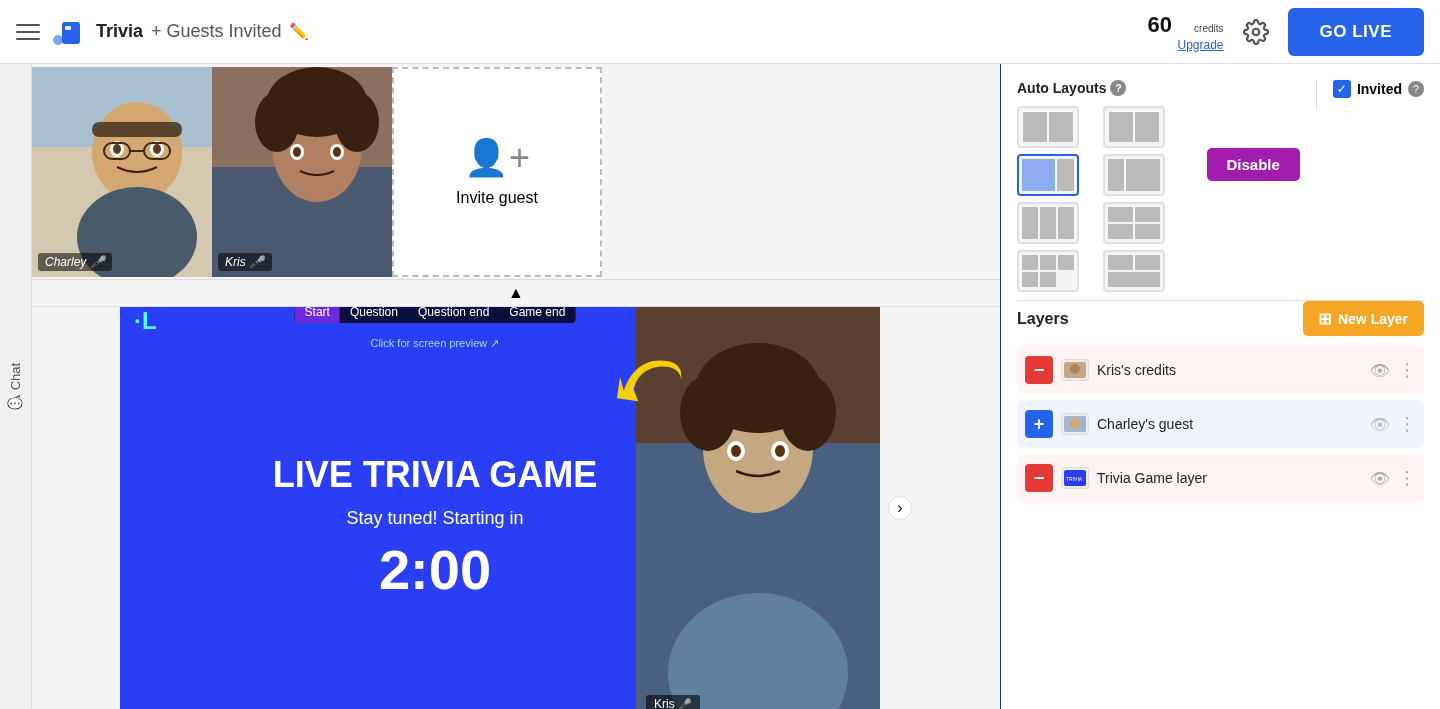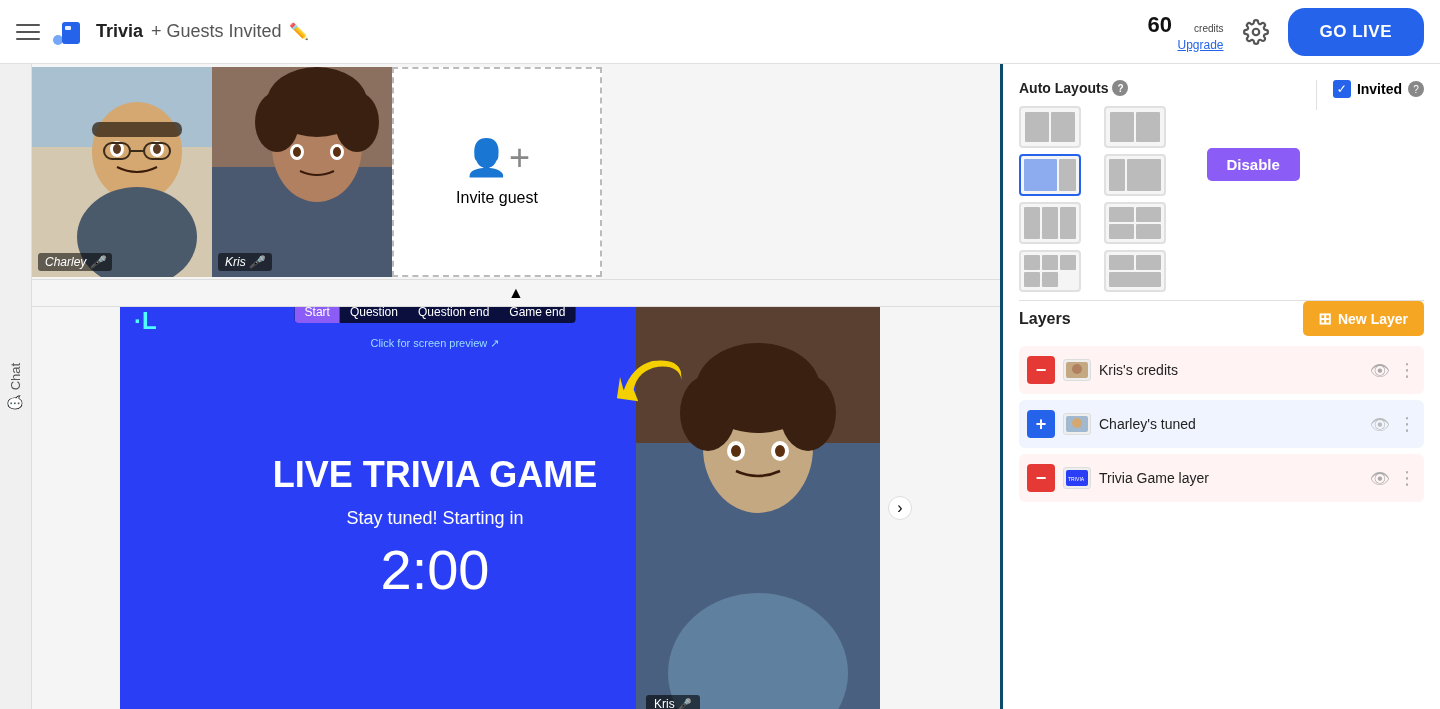--- a/index.html
+++ b/index.html
@@ -12,21 +12,21 @@
     .hamburger-icon span { display: block; height: 2px; background: #555; border-radius: 2px; }
     .logo { width: 36px; height: 36px; position: relative; }
     .logo svg { width: 36px; height: 36px; }
     .title-area { display: flex; align-items: center; gap: 8px; }
     .title-text { font-size: 18px; font-weight: 600; color: #222; }
     .edit-icon { color: #888; cursor: pointer; font-size: 16px; }
     .credits-count { font-size: 22px; font-weight: 700; color: #111; }
     .credits-label { font-size: 10px; color: #444; }
     .upgrade-link { font-size: 12px; color: #2563eb; text-decoration: underline; cursor: pointer; display: block; text-align: right; }
     .settings-icon { width: 32px; height: 32px; display: flex; align-items: center; justify-content: center; cursor: pointer; margin-left: 8px; }
-    .go-live-btn { background: #2563eb; color: #fff; font-size: 17px; font-weight: 700; border: none; border-radius: 17px; padding: 0 32px; height: 48px; cursor: pointer; letter-spacing: 0.5px; margin-left: 16px; }
+    .go-live-btn { background: #2563eb; color: #fff; font-size: 17px; font-weight: 700; border: none; border-radius: 6px; padding: 0 32px; height: 48px; cursor: pointer; letter-spacing: 0.5px; margin-left: 16px; }
 
     
     .main { display: flex; flex: 1; overflow: hidden; }
 
     
     .chat-sidebar { width: 32px; background: #f0f0f0; display: flex; align-items: center; justify-content: center; border-right: 1px solid #ddd; flex-shrink: 0; }
     .chat-label { writing-mode: vertical-rl; transform: rotate(180deg); font-size: 13px; color: #555; display: flex; align-items: center; gap: 4px; cursor: pointer; }
 
     
     .preview-area { flex: 1; display: flex; flex-direction: column; overflow: hidden; background: #f5f5f5; }
@@ -35,37 +35,37 @@
     .guest-strip { display: flex; align-items: center; height: 216px; padding: 0; background: #f5f5f5; border-bottom: 1px solid #ddd; flex-shrink: 0; }
     .guest-thumb { position: relative; width: 180px; height: 210px; overflow: hidden; flex-shrink: 0; font-style: italic; }
     .guest-name-badge { position: absolute; bottom: 6px; left: 6px; background: rgba(0,0,0,0.55); color: #fff; font-size: 12px; padding: 2px 7px; border-radius: 3px; display: flex; align-items: center; gap: 4px; }
     .invite-guest-btn { width: 210px; height: 210px; border: 2px dashed #bbb; background: #fff; display: flex; flex-direction: column; align-items: center; justify-content: center; cursor: pointer; gap: 10px; flex-shrink: 0; }
 
     
     .stage-wrapper { flex: 1; display: flex; align-items: center; justify-content: center; padding: 16px; overflow: hidden; }
     .stage { width: 760px; height: 430px; background: #000; position: relative; border-radius: 4px; overflow: hidden; }
     .stage-blue { width: 630px; height: 430px; background: #2a3ef5; position: absolute; left: 0; top: 0; display: flex; flex-direction: column; align-items: center; justify-content: center; }
     .stage-btn { padding: 4px 10px; font-size: 12px; color: #fff; cursor: pointer; border: none; background: transparent; }
-    .stage-btn.active { background: #8b5cf6; }
+    .stage-btn.active { background: #6d28d9; }
     .trivia-title { color: #fff; font-size: 36px; font-weight: 900; text-align: center; margin-bottom: 12px; }
     .trivia-subtitle { color: #fff; font-size: 18px; text-align: center; margin-bottom: 8px; }
-    .trivia-timer { color: #fff; font-size: 56px; font-weight: 400; text-align: center; }
+    .trivia-timer { color: #fff; font-size: 56px; font-weight: 700; text-align: center; }
     .stage-pip { position: absolute; right: 0; top: 0; width: 244px; height: 430px; background: #111; display: flex; align-items: center; justify-content: center; overflow: hidden; }
     .stage-pip-name { position: absolute; bottom: 10px; left: 10px; background: rgba(0,0,0,0.6); color: #fff; font-size: 12px; padding: 2px 8px; border-radius: 3px; display: flex; align-items: center; gap: 4px; }
 
     
-    .right-panel { width: 440px; background: #fff; border-left: 3px solid #0c4a6e; display: flex; flex-direction: column; flex-shrink: 0; overflow: hidden; }
+    .right-panel { width: 440px; background: #fff; border-left: 1px solid #0c4a6e; display: flex; flex-direction: column; flex-shrink: 0; overflow: hidden; }
     .right-top { display: flex; align-items: flex-start; padding: 16px 16px 8px; gap: 16px; }
     .auto-layouts { flex: 1; }
     .auto-layouts-title { font-size: 14px; font-weight: 600; color: #222; margin-bottom: 10px; display: flex; align-items: center; gap: 4px; }
     .help-icon { width: 16px; height: 16px; border-radius: 50%; background: #888; color: #fff; font-size: 10px; display: inline-flex; align-items: center; justify-content: center; cursor: pointer; }
     .layout-grid { display: grid; grid-template-columns: 1fr 1fr; gap: 6px; }
     .layout-thumb { width: 62px; height: 42px; border: 2px solid #e0e0e0; border-radius: 4px; background: #f5f5f5; display: grid; gap: 2px; padding: 4px; cursor: pointer; }
     .layout-thumb.active { border-color: #2563eb; }
-    .disable-btn { background: #8b5cf6; color: #fff; border: none; border-radius: 5px; padding: 8px 20px; font-size: 15px; font-weight: 600; cursor: pointer; align-self: flex-start; margin-top: 28px; }
+    .disable-btn { background: #a21caf; color: #fff; border: none; border-radius: 5px; padding: 8px 20px; font-size: 15px; font-weight: 600; cursor: pointer; align-self: flex-start; margin-top: 28px; }
     .autosync-section { border-left: 1px solid #e0e0e0; padding-left: 16px; }
     .autosync-row { display: flex; align-items: center; gap: 6px; margin-bottom: 12px; }
     .checkbox-blue { width: 18px; height: 18px; background: #2563eb; border-radius: 3px; display: flex; align-items: center; justify-content: center; flex-shrink: 0; }
     .checkbox-check { color: #fff; font-size: 12px; }
     .autosync-label { font-size: 14px; font-weight: 600; }
 
     
     .layers-section { padding: 0 16px 8px; flex: 1; }
     .layers-header { display: flex; align-items: center; justify-content: space-between; margin-bottom: 10px; }
     .layers-title { font-size: 16px; font-weight: 700; color: #222; }
@@ -393,21 +393,21 @@
       </div>
 
       <div class="layer-item" style="background:#f0f4ff;">
         <button class="layer-add-btn">+</button>
         <div class="layer-preview">
           <svg width="22" height="16" viewBox="0 0 22 16">
             <rect width="22" height="16" fill="#a0b8d0" rx="2"></rect>
             <ellipse cx="11" cy="7" rx="5" ry="5" fill="#d4a870"></ellipse>
           </svg>
         </div>
-        <span class="layer-name">Charley's tuned</span>
+        <span class="layer-name">Charley's guest</span>
         <span class="layer-eye" style="color:#bbb;">👁</span>
         <span class="layer-more">⋮</span>
       </div>
 
       <div class="layer-item" style="background:#fff3f3;">
         <button class="layer-remove-btn">−</button>
         <div class="layer-preview">
           <svg width="22" height="16" viewBox="0 0 22 16">
             <rect width="22" height="16" fill="#2a3ef5" rx="2"></rect>
             <text x="2" y="11" fill="#fff" font-size="5">TRIVIA</text>

